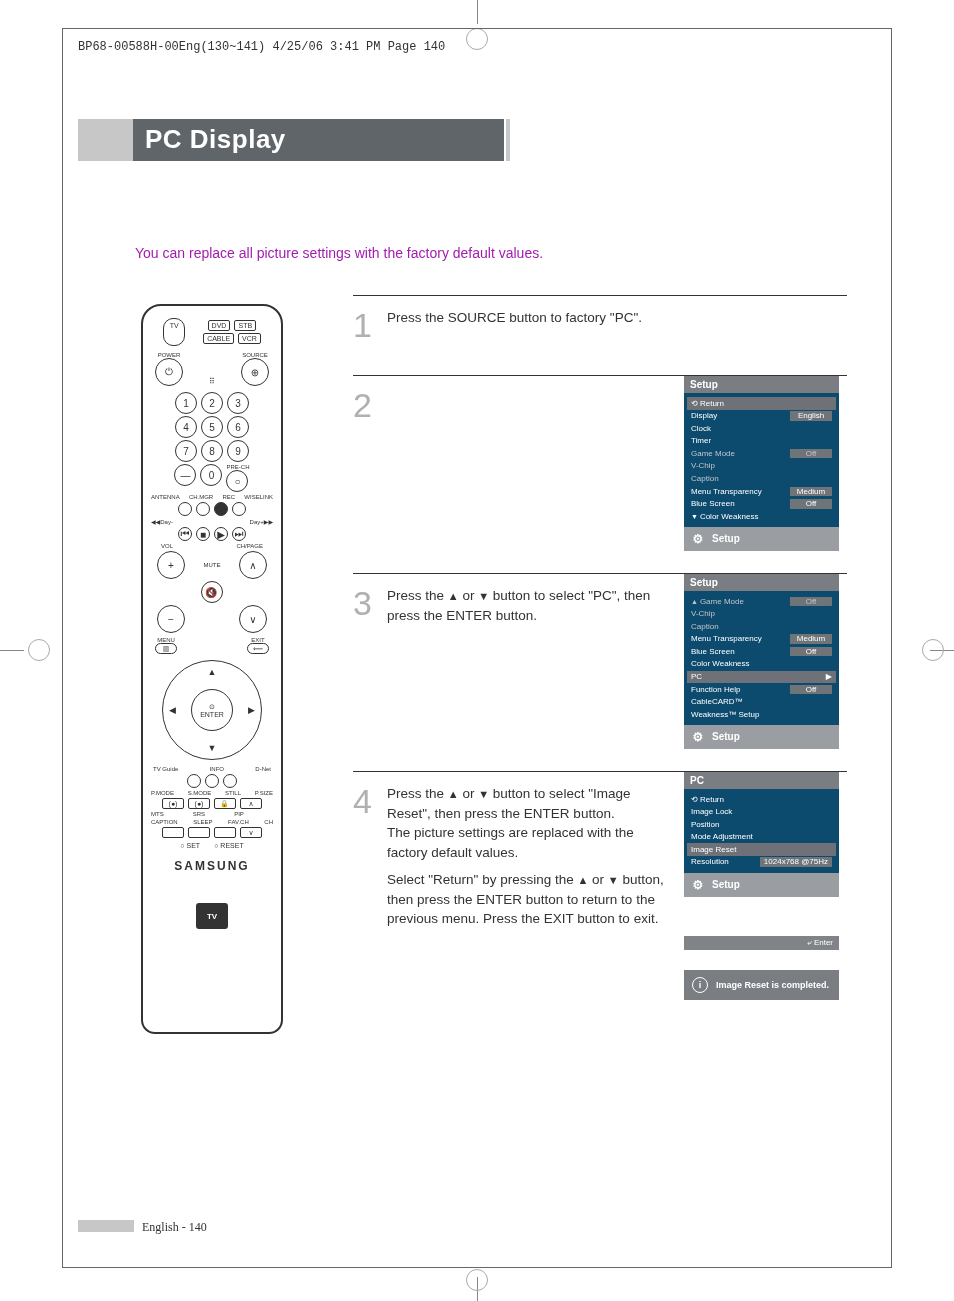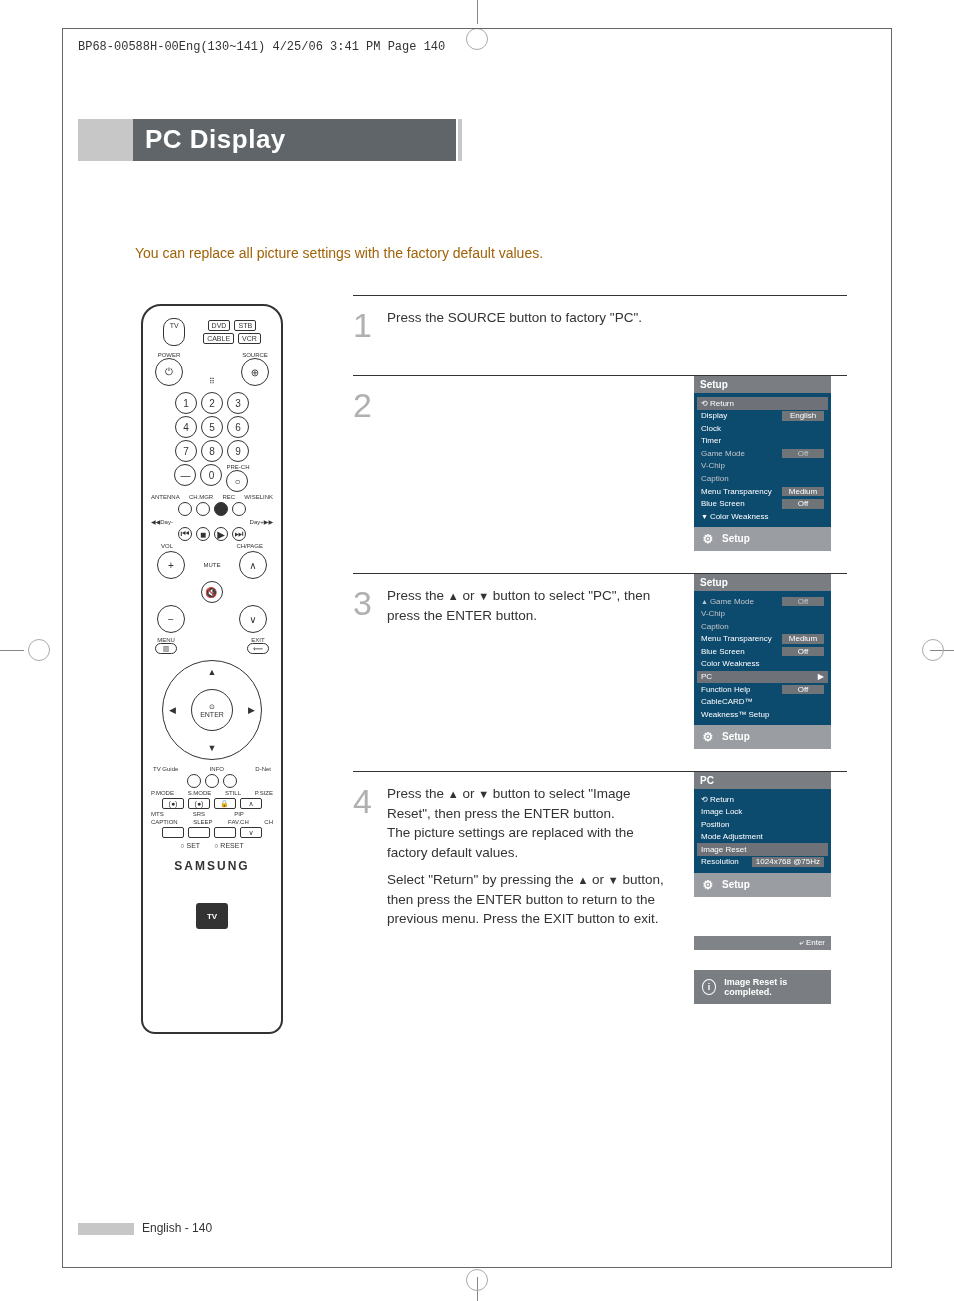--- a/index.html
+++ b/index.html
@@ -29,21 +29,21 @@
     position: absolute;
     left: 62px; top: 28px;
     width: 830px; height: 1240px;
     border: 1px solid #666;
     padding: 0;
   }
   .title-bar {
     position: absolute;
     top: 90px; left: 15px;
     height: 42px;
-    width: 380px;
+    width: 428px;
     display: flex;
   }
   .title-gray {
     width: 55px;
     background: #c7c7c7;
   }
   .title-dark {
     flex: 1;
     background: #5f6569;
     color: #fff;
@@ -66,21 +66,21 @@
     position: absolute;
     top: 178px; left: 72px;
     font-size: 23px;
     color: #333;
     letter-spacing: 0.3px;
   }
   .intro {
     position: absolute;
     top: 216px; left: 72px;
     font-size: 14px;
-    color: #a16207;
+    color: #a21caf;
   }
   .remote {
     position: absolute;
     top: 275px; left: 78px;
     width: 142px; height: 730px;
     border: 2px solid #333;
     border-radius: 20px 20px 14px 14px;
     padding: 10px 6px;
   }
   .remote-row { display: flex; justify-content: center; gap: 4px; margin: 2px 0; }
@@ -141,22 +141,22 @@
   .step-text {
     font-size: 13.5px;
     color: #333;
     line-height: 1.45;
     flex: 1;
     padding-right: 170px;
   }
   .step-text p { margin-bottom: 8px; }
   .osd {
     position: absolute;
-    right: 16px; top: 0;
-    width: 137px;
+    right: 8px; top: 0;
+    width: 155px;
     font-size: 9px;
     color: #fff;
   }
   .osd-header {
     background: #7a7e83;
     padding: 3px 6px;
     font-weight: bold;
     font-size: 10px;
   }
   .osd-body {
@@ -212,21 +212,21 @@
     font-weight: bold;
   }
   .osd-toast-icon {
     width: 16px; height: 16px; border: 1px solid #fff;
     border-radius: 50%; display: flex; align-items: center;
     justify-content: center; font-size: 9px;
   }
   .footer {
     position: absolute;
     bottom: 32px; left: 15px;
-    display: flex; align-items: flex-end;
+    display: flex; align-items: flex-start; font-family: Liberation Serif, serif;
   }
   .footer-bar {
     width: 56px; height: 12px; background: #c7c7c7;
     margin-right: 8px;
   }
   .footer-text { font-size: 12px; }
   .arrow { font-size: 11px; }
 </style>
 </head>
 <body>

